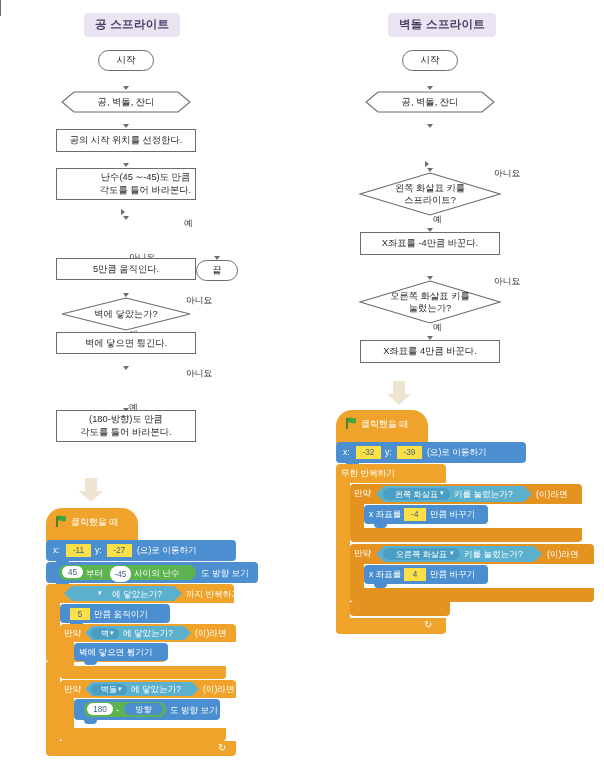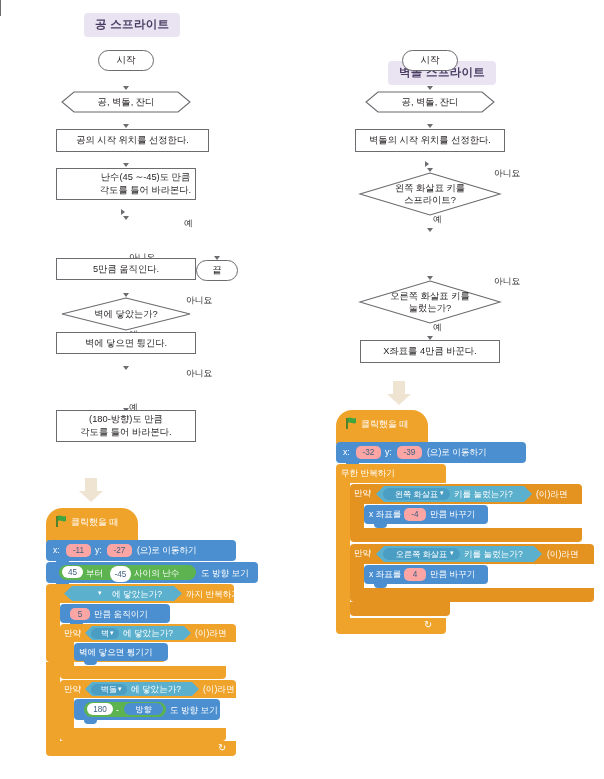--- a/index.html
+++ b/index.html
@@ -108,22 +108,22 @@
   }
   .btxt{
     position:absolute;
     color:#ffffff;
     font-size:8.6px;
     white-space:nowrap;
     line-height:1;
   }
   .oval{
     position:absolute;
-    background:#fca5a5;
-    border-radius:5px;
+    background:#fde047;
+    border-radius:0;
     color:#3f5f80;
     font-size:8.2px;
     display:flex;align-items:center;justify-content:center;
     box-sizing:border-box;
   }
   .oval-op{
     position:absolute;
     background:#ffffff;
     border-radius:9px;
     color:#3f5f80;
@@ -169,21 +169,21 @@
 
     <div class="hexa" style="left:61px;top:91px;width:130px;height:22px;">
       <svg width="130" height="22" viewBox="0 0 130 22">
           <polygon points="13,1 117,1 129,11 117,21 13,21 1,11" fill="#ffffff" stroke="#6b6b70" stroke-width="1.1"></polygon>
         </svg>
       <span>공, 벽돌, 잔디</span>
     </div>
     <div class="lnv" style="left:125.5px;top:113px;height:12px;"></div>
     <div class="arw arw-d" style="left:122.5px;top:124px;"></div>
 
-    <div class="rect" style="left:56px;top:129px;width:153px;height:23px;">
+    <div class="rect" style="left:56px;top:129px;width:140px;height:23px;">
       <span>공의 시작 위치를 선정한다.</span>
     </div>
     <div class="lnv" style="left:125.5px;top:152px;height:12px;"></div>
     <div class="arw arw-d" style="left:122.5px;top:163px;"></div>
 
     <div class="rect" style="left:56px;top:168px;width:140px;height:32px;white-space:pre-line;padding-left:39px;">
       <span>난수(45 ∼-45)도 만큼
 각도를 틀어 바라본다.</span>
     </div>
     <div class="lnv" style="left:125.5px;top:200px;height:17px;"></div>
@@ -344,59 +344,59 @@
     <div class="btxt" style="left:170px;top:706px;">도 방향 보기</div>
 
     <div class="blk ctrl" style="left:46px;top:662px;width:14px;height:84px;"></div>
     <div class="blk ctrl" style="left:46px;top:741px;width:190px;height:15px;border-radius:0 0 4px 4px;"></div>
     <div class="loopicon" style="left:218px;top:742px;">↻</div>
   </div>
 </div>
 
 <div class="col col-right">
 
-  <div class="badge" style="left:84px;top:13px;margin-top:48px;">벽돌 스프라이트</div>
+  <div class="badge" style="left:84px;top:13px;">벽돌 스프라이트</div>
 
   <div class="fc">
 
     <div class="term" style="left:98px;top:50px;width:56px;height:21px;">시작</div>
     <div class="lnv" style="left:125.5px;top:71px;height:16px;"></div>
     <div class="arw arw-d" style="left:122.5px;top:86px;"></div>
 
     <div class="hexa" style="left:61px;top:91px;width:130px;height:22px;">
       <svg width="130" height="22" viewBox="0 0 130 22">
           <polygon points="13,1 117,1 129,11 117,21 13,21 1,11" fill="#ffffff" stroke="#6b6b70" stroke-width="1.1"></polygon>
         </svg>
       <span>공, 벽돌, 잔디</span>
     </div>
     <div class="lnv" style="left:125.5px;top:113px;height:12px;"></div>
     <div class="arw arw-d" style="left:122.5px;top:124px;"></div>
 
-    <div class="rect" style="left:51px;top:129px;width:150px;height:23px;">
-      <span>벽돌의 시작 위치를 선정한다.</span>
-    </div>
     <div class="lnv" style="left:125.5px;top:152px;height:17px;"></div>
     <div class="arw arw-d" style="left:122.5px;top:168px;"></div>
 
     <div class="diam" style="left:55px;top:172px;width:142px;height:44px;">
       <svg width="142" height="44" viewBox="0 0 142 44">
           <polygon points="71,1 141,22 71,43 1,22" fill="#ffffff" stroke="#6b6b70" stroke-width="1.1"></polygon>
         </svg>
       <span style="white-space:pre-line;">왼쪽 화살표 키를
 스프라이트?</span>
     </div>
     <div class="elbl" style="left:190px;top:168px;">아니요</div>
     <div class="elbl" style="left:129px;top:214px;">예</div>
 
     <div class="lnh" style="left:196px;top:193.5px;width:30px;"></div>
     <div class="lnv" style="left:225.5px;top:193.5px;height:77px;"></div>
     <div class="lnh" style="left:127px;top:270.5px;width:99px;"></div>
 
     <div class="lnv" style="left:125.5px;top:216px;height:17px;"></div>
     <div class="arw arw-d" style="left:122.5px;top:228px;"></div>
+    <div class="rect" style="left:56px;top:232px;width:140px;height:23px;">
+      <span>X좌표를 -4만큼 바꾼다.</span>
+    </div>
     <div class="lnv" style="left:125.5px;top:255px;height:22px;"></div>
     <div class="arw arw-d" style="left:122.5px;top:276px;"></div>
 
     <div class="diam" style="left:55px;top:280px;width:142px;height:44px;">
       <svg width="142" height="44" viewBox="0 0 142 44">
           <polygon points="71,1 141,22 71,43 1,22" fill="#ffffff" stroke="#6b6b70" stroke-width="1.1"></polygon>
         </svg>
       <span style="white-space:pre-line;">오른쪽 화살표 키를
 눌렀는가?</span>
     </div>

